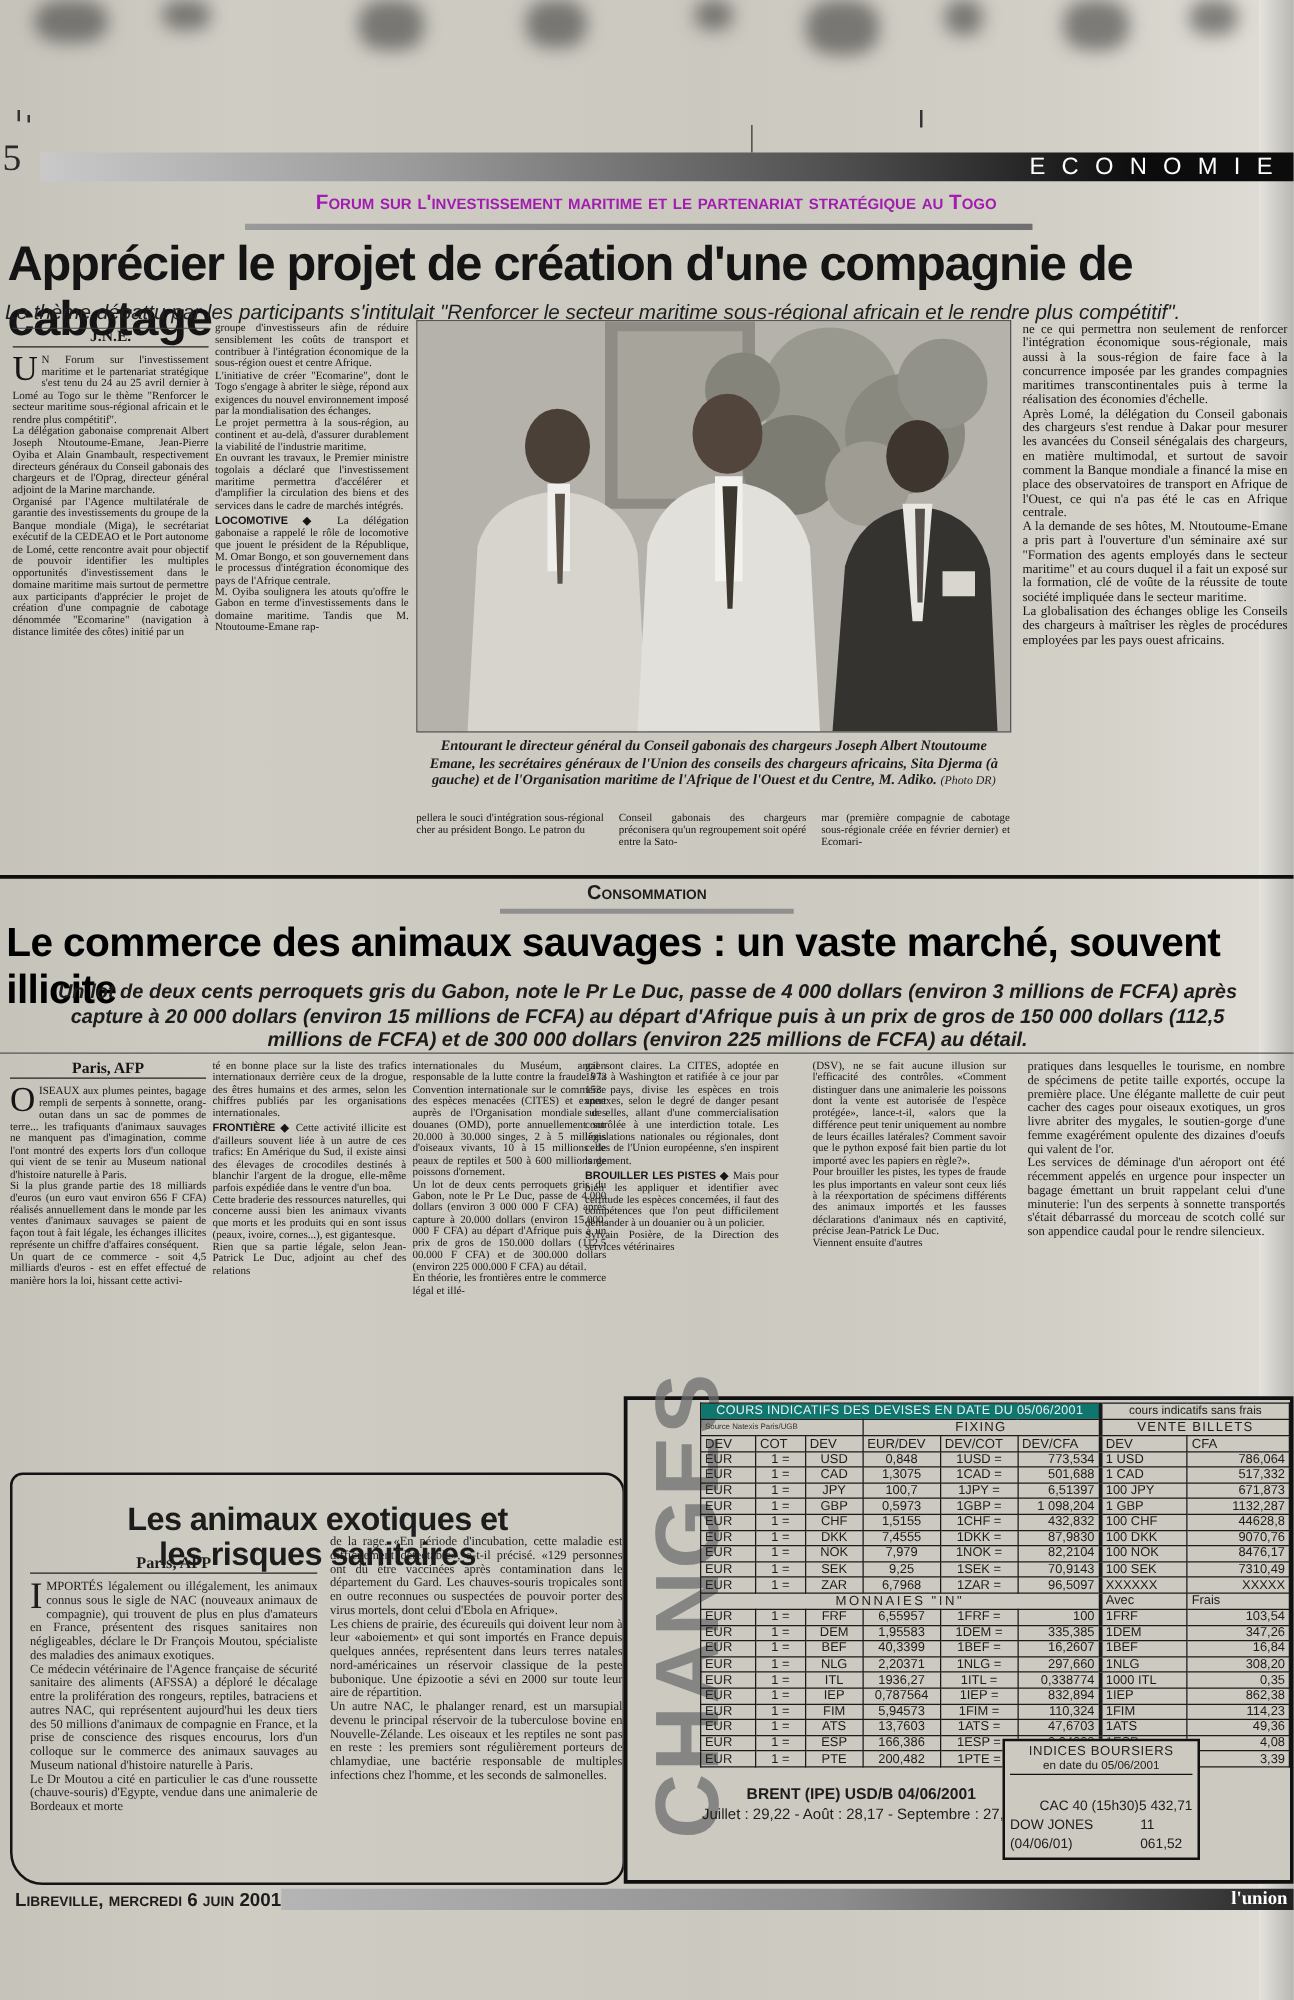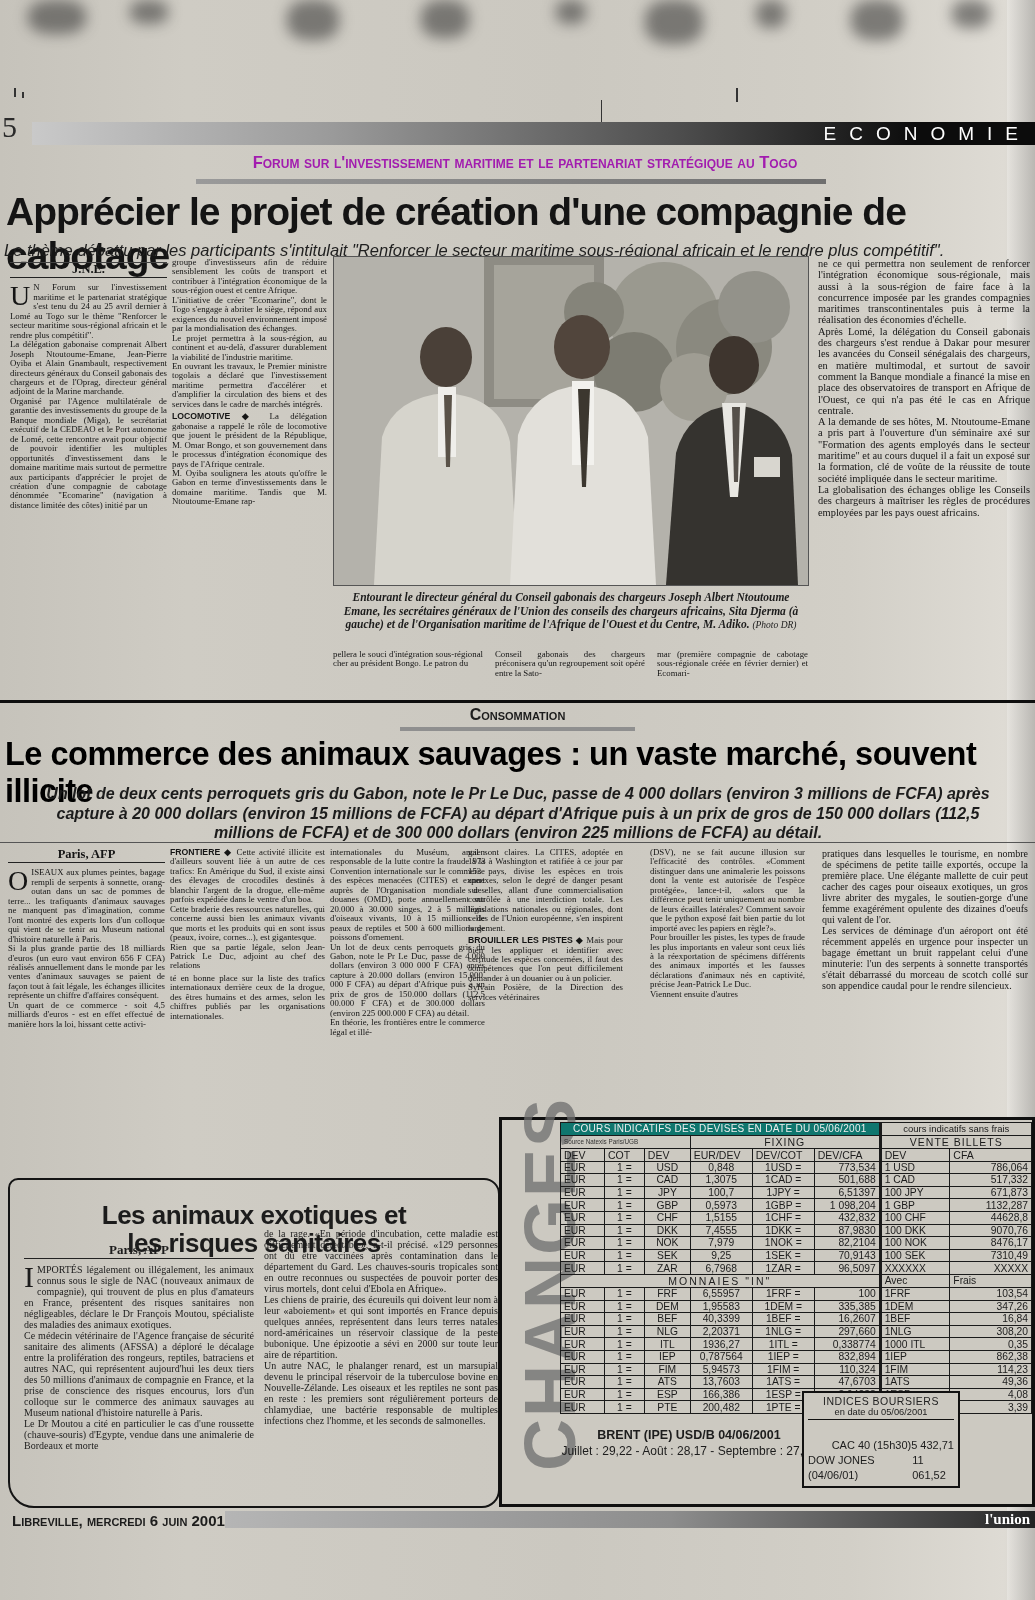--- a/index.html
+++ b/index.html
@@ -222,24 +222,24 @@
 <div class="abs" id="standfirst2">Un lot de deux cents perroquets gris du Gabon, note le Pr Le Duc, passe de 4 000 dollars (environ 3 millions de FCFA) après capture à 20 000 dollars (environ 15 millions de FCFA) au départ d'Afrique puis à un prix de gros de 150 000 dollars (112,5 millions de FCFA) et de 300 000 dollars (environ 225 millions de FCFA) au détail.</div>
 <div class="abs" id="rule-thin"></div>
 
 <div class="bodycol" style="left:8px;top:848px;width:157px;height:326px">
   <div class="byline">Paris, AFP</div>
   <div class="para"><span class="dropcap">O</span><span>ISEAUX aux plumes peintes, bagage rempli de serpents à sonnette, orang-outan dans un sac de pommes de terre... les trafiquants d'animaux sauvages ne manquent pas d'imagination, comme l'ont montré des experts lors d'un colloque qui vient de se tenir au Museum national d'histoire naturelle à Paris.
 Si la plus grande partie des 18 milliards d'euros (un euro vaut environ 656 F CFA) réalisés annuellement dans le monde par les ventes d'animaux sauvages se paient de façon tout à fait légale, les échanges illicites représente un chiffre d'affaires conséquent.
 Un quart de ce commerce - soit 4,5 milliards d'euros - est en effet effectué de manière hors la loi, hissant cette activi-</span></div>
 </div>
 <div class="bodycol" style="left:170px;top:848px;width:155px;height:290px">
+  <div class="para">té en bonne place sur la liste des trafics internationaux derrière ceux de la drogue, des êtres humains et des armes, selon les chiffres publiés par les organisations internationales.</div>
   <div class="para"><span class="lead">FRONTIÈRE ◆</span> <span>Cette activité illicite est d'ailleurs souvent liée à un autre de ces trafics: En Amérique du Sud, il existe ainsi des élevages de crocodiles destinés à blanchir l'argent de la drogue, elle-même parfois expédiée dans le ventre d'un boa.
 Cette braderie des ressources naturelles, qui concerne aussi bien les animaux vivants que morts et les produits qui en sont issus (peaux, ivoire, cornes...), est gigantesque.
 Rien que sa partie légale, selon Jean-Patrick Le Duc, adjoint au chef des relations</span></div>
-  <div class="para">té en bonne place sur la liste des trafics internationaux derrière ceux de la drogue, des êtres humains et des armes, selon les chiffres publiés par les organisations internationales.</div>
 </div>
 <div class="bodycol" style="left:330px;top:848px;width:155px;height:290px">
   <div class="para">internationales du Muséum, ancien responsable de la lutte contre la fraude à la Convention internationale sur le commerce des espèces menacées (CITES) et expert auprès de l'Organisation mondiale des douanes (OMD), porte annuellement sur 20.000 à 30.000 singes, 2 à 5 millions d'oiseaux vivants, 10 à 15 millions de peaux de reptiles et 500 à 600 millions de poissons d'ornement.
 Un lot de deux cents perroquets gris du Gabon, note le Pr Le Duc, passe de 4.000 dollars (environ 3 000 000 F CFA) après capture à 20.000 dollars (environ 15.000. 000 F CFA) au départ d'Afrique puis à un prix de gros de 150.000 dollars (112.5 00.000 F CFA) et de 300.000 dollars (environ 225 000.000 F CFA) au détail.
 En théorie, les frontières entre le commerce légal et illé-</div>
 </div>
 <div class="bodycol" style="left:468px;top:848px;width:155px;height:266px">
   <div class="para">gal sont claires. La CITES, adoptée en 1973 à Washington et ratifiée à ce jour par 153 pays, divise les espèces en trois annexes, selon le degré de danger pesant sur elles, allant d'une commercialisation contrôlée à une interdiction totale. Les législations nationales ou régionales, dont celles de l'Union européenne, s'en inspirent largement.</div>
   <div class="para"><span class="lead">BROUILLER LES PISTES ◆</span> <span>Mais pour bien les appliquer et identifier avec certitude les espèces concernées, il faut des compétences que l'on peut difficilement demander à un douanier ou à un policier.
 Sylvain Posière, de la Direction des services vétérinaires</span></div>

